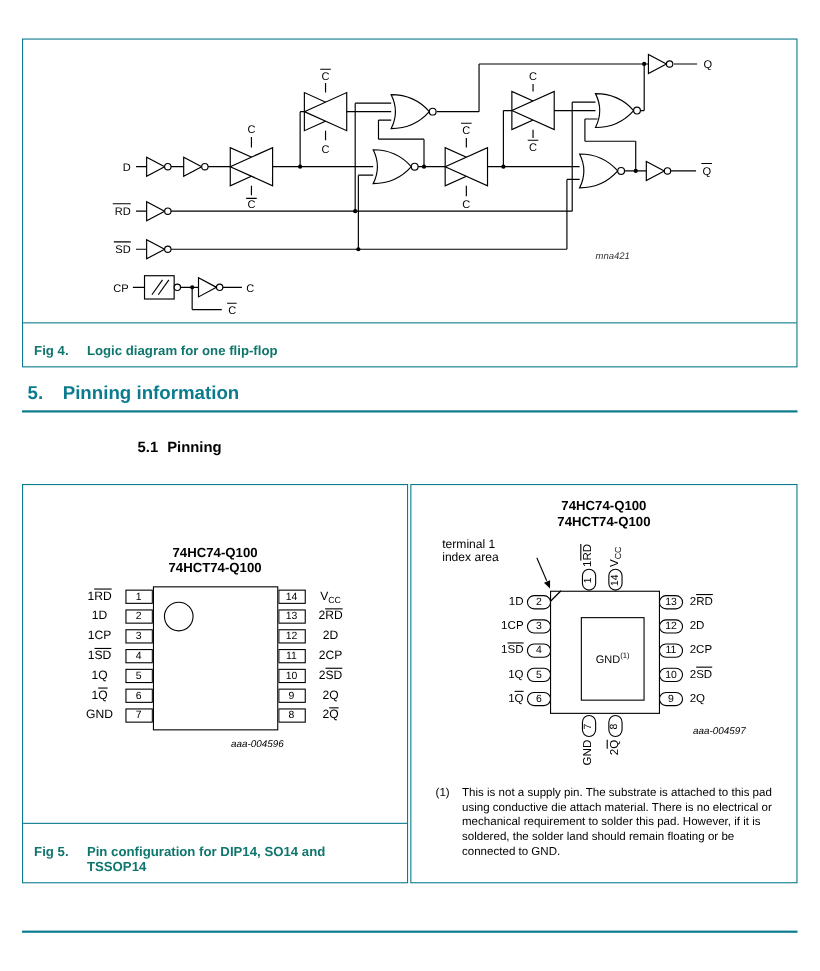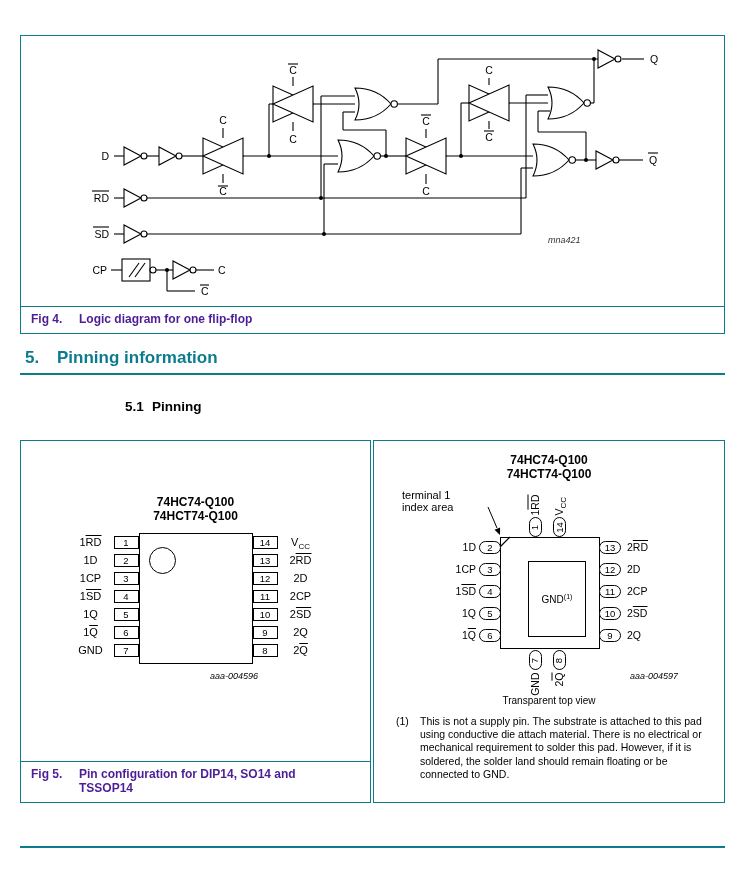--- a/index.html
+++ b/index.html
@@ -5,22 +5,22 @@
   * { box-sizing: border-box; margin: 0; padding: 0; }
   html,body { background:#ffffff; }
   body { font-family:"Liberation Sans", sans-serif; color:#000; }
   .page { position:relative; width:745px; height:883px; background:#fff; overflow:hidden; }
 
   
   .figbox { border:1px solid #0b7b8e; background:#fff; display:flex; flex-direction:column; }
   .fig4box { margin:35px 20px 0 20px; height:299px; }
   #fig4svg { display:block; margin-top:1px; }
 
-  .figcap { margin-top:auto; border-top:1px solid #0b7b8e; padding:5px 10px 7px 10px;
-            display:flex; color:#4c1d95; font-weight:bold; font-size:12px; line-height:14px; }
+  .figcap { margin-top:auto; border-top:1px solid #0b7b8e; padding:18px 10px 7px 10px;
+            display:flex; color:#0f766e; font-weight:bold; font-size:12px; line-height:14px; }
   .figcap .lab { width:48px; flex:none; }
   .figcap .txt { max-width:260px; }
 
   
   .section-heading { margin:14px 20px 0 20px; border-bottom:2px solid #0b7b8e; padding:0 0 5px 5px;
                      color:#0b7b8e; font-size:17px; font-weight:bold; display:flex; }
   .section-heading .num { width:32px; flex:none; }
   .subsection { margin:24px 0 0 125px; font-size:13.5px; font-weight:bold; display:flex; }
   .subsection .num { width:27px; flex:none; }
 
@@ -60,21 +60,21 @@
   .vcap span { transform:rotate(-90deg); display:block; }
   .qlab { position:absolute; height:14px; line-height:14px; font-size:10.5px; white-space:nowrap; }
   .qlab-l { left:40px; width:62px; text-align:right; }
   .qlab-r { left:253px; width:70px; text-align:left; }
   .vlab { position:absolute; width:36px; height:13px; line-height:13px; font-size:10.5px;
           transform:rotate(-90deg); white-space:nowrap; }
   .vlab-t { text-align:left; }
   .vlab-b { text-align:right; }
   .idx-note { position:absolute; left:28px; top:6px; width:84px; text-align:left;
               font-size:11px; line-height:12px; }
-  .qfn-id { position:absolute; left:256px; top:188px; width:80px; font-style:italic; font-size:9px; }
+  .qfn-id { position:absolute; left:256px; top:176px; width:80px; font-style:italic; font-size:9px; }
   .view-note { position:absolute; left:0; top:212px; width:100%; text-align:center; font-size:10px; }
   #qfn-overlay { position:absolute; left:0; top:0; }
 
   .footnote { display:flex; margin:6px 14px 0 22px; font-size:10.5px; line-height:13.2px; }
   .fn-marker { width:24px; flex:none; }
   .fn-text { flex:1; }
 
   .bottom-rule { margin:43px 20px 0 20px; border-top:2px solid #0b7b8e; }
 
   .ov { text-decoration:overline; }
@@ -367,21 +367,20 @@
           </div>
           <div class="vlab vlab-b" style="left:143px;top:201px">GND</div>
           <div class="cap vcap" style="left:178.5px;top:167px">
             <span>8</span>
           </div>
           <div class="vlab vlab-b" style="left:167px;top:201px">2<span class="ov">Q</span></div>
           <div class="qpad">
             <span>GND<sup>(1)</sup></span>
           </div>
           <div class="qfn-id">aaa-004597</div>
-          <div class="view-note">Transparent top view</div>
         </div>
 
       <div class="footnote">
         <span class="fn-marker">(1)</span>
         <span class="fn-text">This is not a supply pin. The substrate is attached to this pad using conductive die attach material. There is no electrical or mechanical requirement to solder this pad. However, if it is soldered, the solder land should remain floating or be connected to GND.</span>
       </div>
 
     </div>
   </div>
 

